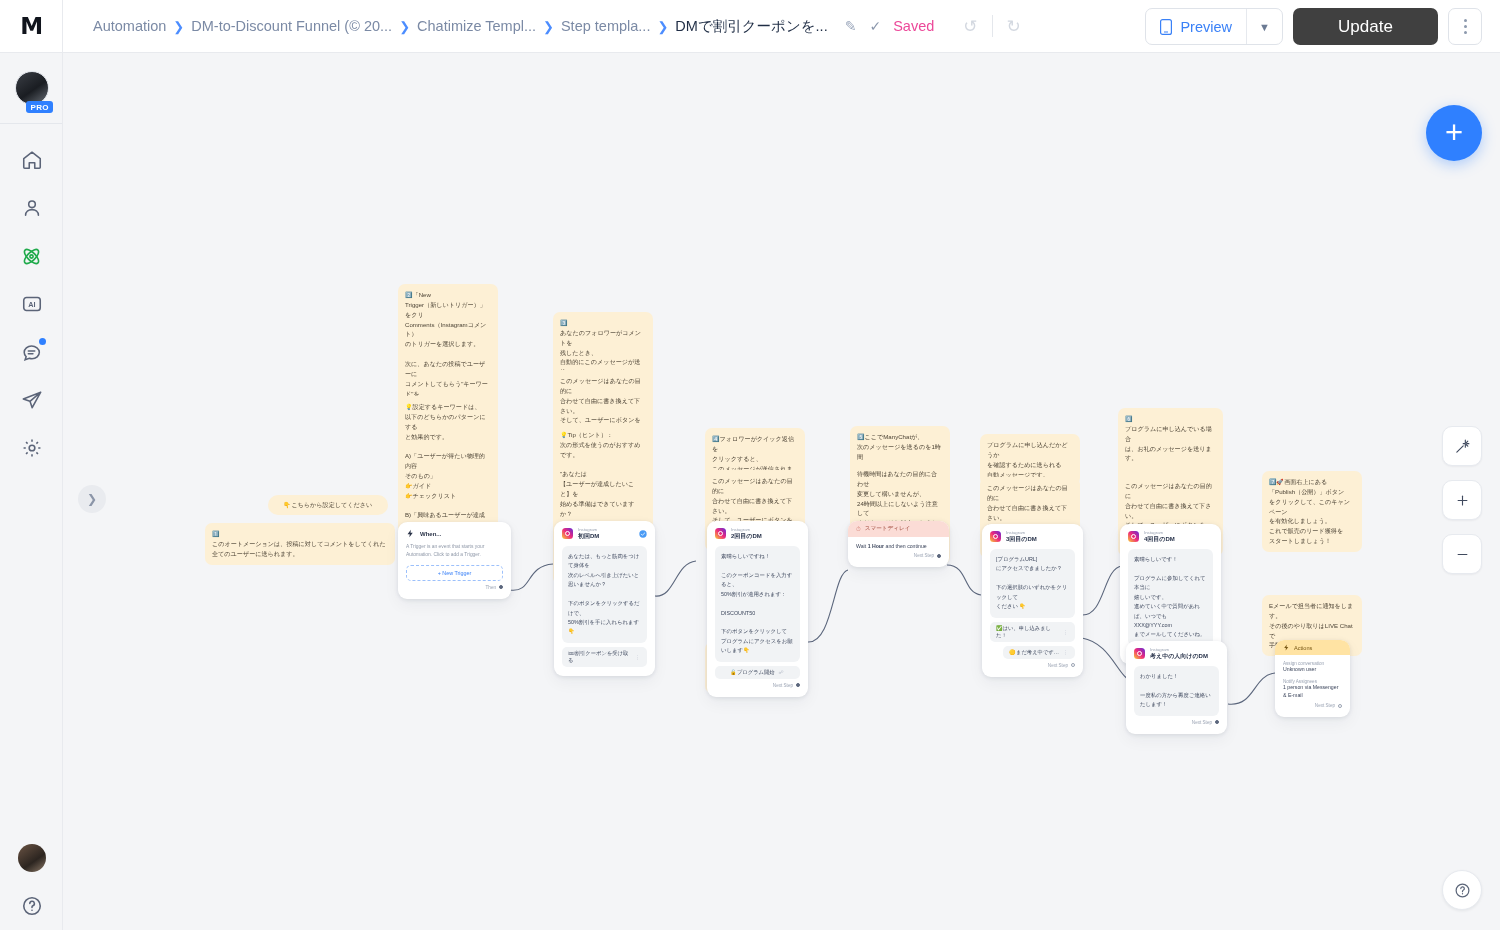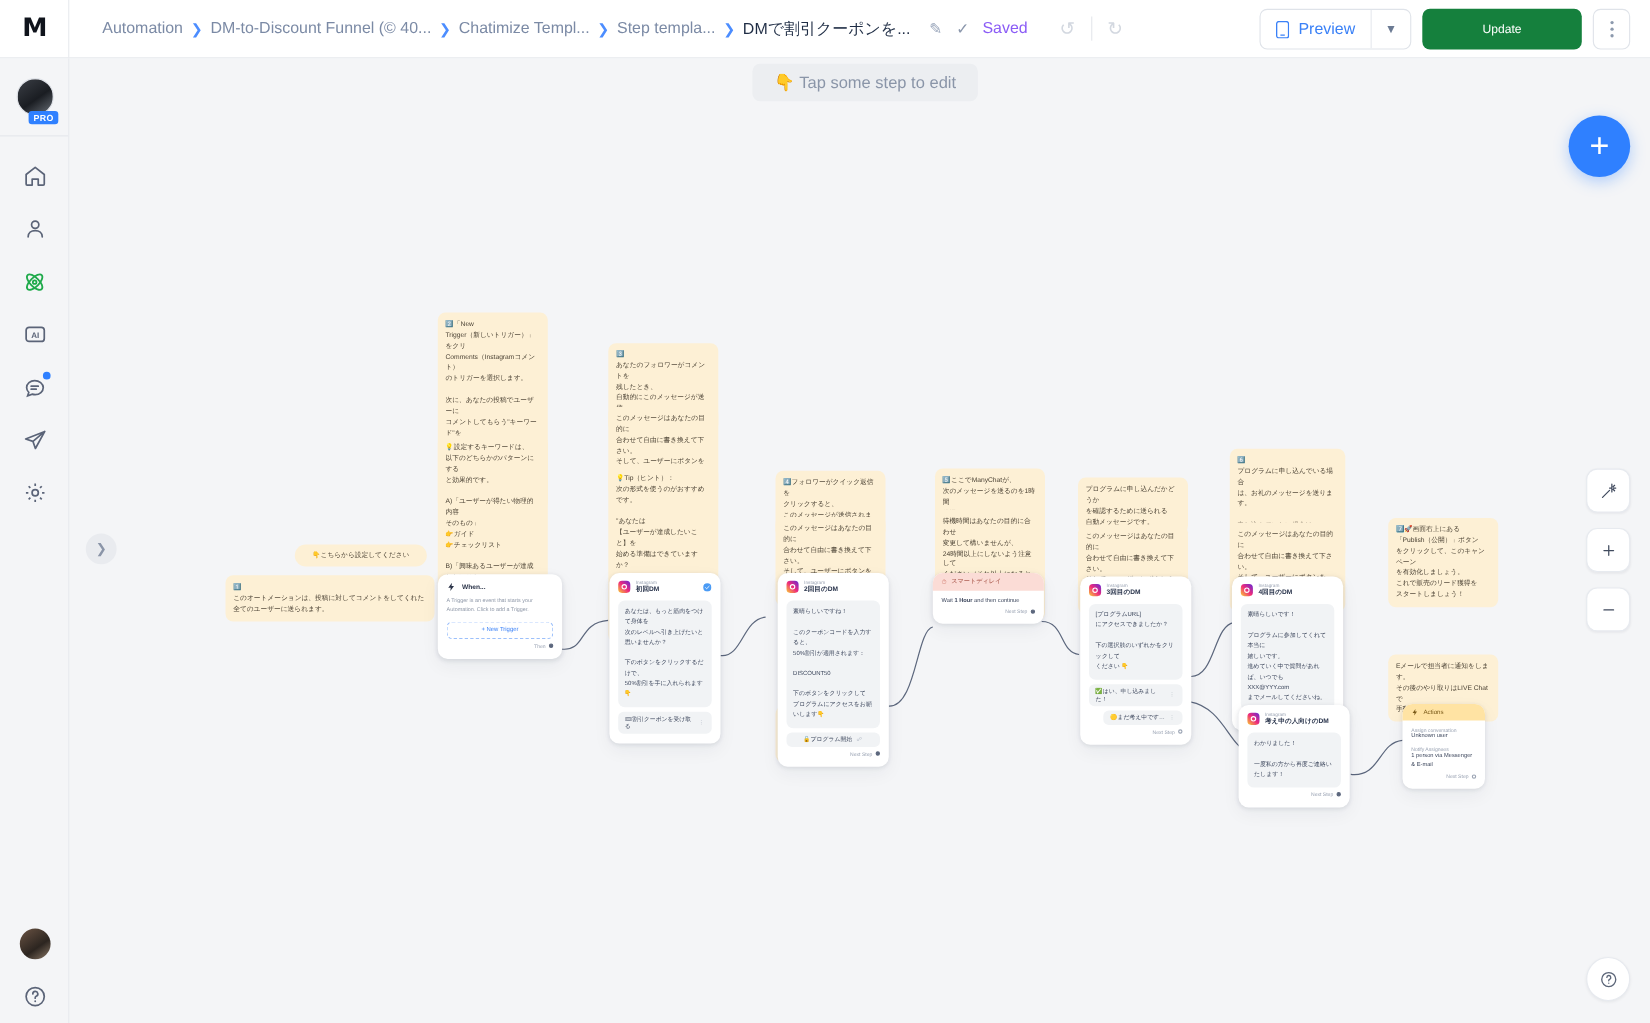--- a/index.html
+++ b/index.html
@@ -24,32 +24,32 @@
   .logo-mark{
     font-weight:800; font-size:23px; letter-spacing:-1.5px; color:#10141c;
     font-family:"DejaVu Sans", sans-serif;
   }
   .breadcrumb{ display:flex; align-items:center; margin-left:30px; gap:7px; font-size:14.5px; }
   .crumb{ color:#7b8aa5; white-space:nowrap; cursor:pointer; }
   .crumb.active{ color:#1f2d45; }
   .crumb-sep{ color:#4c8dff; font-size:13px; }
   .pencil-icon{ margin-left:10px; color:#9aa6bb; font-size:14px; }
   .check-icon{ margin-left:6px; color:#8b97ac; font-size:14px;}
-  .saved-txt{ margin-left:5px; color:#8b5cf6; font-size:14.5px; }
+  .saved-txt{ margin-left:5px; color:#ec4899; font-size:14.5px; }
   .undo-wrap{ display:flex; align-items:center; margin-left:22px; gap:14px;}
   .undo-btn{ color:#d3d8e0; font-size:17px; cursor:pointer; }
   .vdiv{ width:1px; height:22px; background:#e4e7ec; }
   .top-right{ position:absolute; right:18px; top:8px; display:flex; align-items:center; gap:10px;justify-content:flex-end;}
   .preview-group{ display:flex; height:37px; border:1px solid #dfe3e9; border-radius:7px; overflow:hidden; background:#fff;}
   .preview-btn{ display:flex; align-items:center; gap:8px; padding:0 14px; color:#3a81f7; font-size:14.5px; cursor:pointer;}
   .preview-caret{ width:36px; display:flex;align-items:center;justify-content:center; border-left:1px solid #e6e9ee; color:#5b6having;}
   .preview-caret{ color:#6b7a93; font-size:11px;}
   .update-btn{
-    height:37px; min-width:145px; background:#15803d; color:#fff; border-radius:7px;
-    display:flex; align-items:center; justify-content:center; font-size:11px; cursor:pointer;
+    height:37px; min-width:145px; background:#404040; color:#fff; border-radius:7px;
+    display:flex; align-items:center; justify-content:center; font-size:17px; cursor:pointer;
   }
   .kebab-btn{
     width:34px;height:37px;border:1px solid #dfe3e9;border-radius:7px;background:#fff;
     display:flex;flex-direction:column;align-items:center;justify-content:center;gap:3px;cursor:pointer;
   }
   .kebab-btn i{ width:3px;height:3px;border-radius:50%;background:#8c99ad;display:block;}
 
   
   .rail{
     position:absolute; left:0; top:53px; width:63px; height:877px;
@@ -183,21 +183,21 @@
 <body>
 
 <div class="topbar">
   <div class="logo-cell">
     <span class="logo-mark">M</span>
   </div>
 
   <div class="breadcrumb">
     <span class="crumb">Automation</span>
     <span class="crumb-sep">❯</span>
-    <span class="crumb">DM-to-Discount Funnel (© 40...</span>
+    <span class="crumb">DM-to-Discount Funnel (© 20...</span>
     <span class="crumb-sep">❯</span>
     <span class="crumb">Chatimize Templ...</span>
     <span class="crumb-sep">❯</span>
     <span class="crumb">Step templa...</span>
     <span class="crumb-sep">❯</span>
     <span class="crumb active">DMで割引クーポンを...</span>
     <span class="pencil-icon">✎</span>
     <span class="check-icon">✓</span>
     <span class="saved-txt">Saved</span>
     <span class="undo-wrap">
@@ -289,21 +289,20 @@
         <circle cx="12" cy="12" r="9"></circle>
         <path d="M9.6 9.3a2.5 2.5 0 1 1 3.3 2.4c-.6.3-.9.8-.9 1.5v.4" stroke-linecap="round"></path>
         <circle cx="12" cy="16.6" r=".9" fill="#5b6478" stroke="none"></circle>
       </svg>
     </div>
   </div>
 </div>
 
 <div class="canvas">
 
-  <div class="hint-pill">👇 Tap some step to edit</div>
   <div class="fab">
       <span>+</span>
     </div>
 
   <div class="side-tools">
     <div class="tool-btn">
       <svg width="17" height="17" viewBox="0 0 24 24" fill="none" stroke="#404a5e" stroke-width="1.6" stroke-linecap="round">
         <line x1="4" y1="20" x2="13" y2="11"></line>
         <path d="M16 3v4M16 9v4M13 8h3M18 8h3M19.5 4.5l-2 2M19.5 11.5l-2-2"></path>
       </svg>

